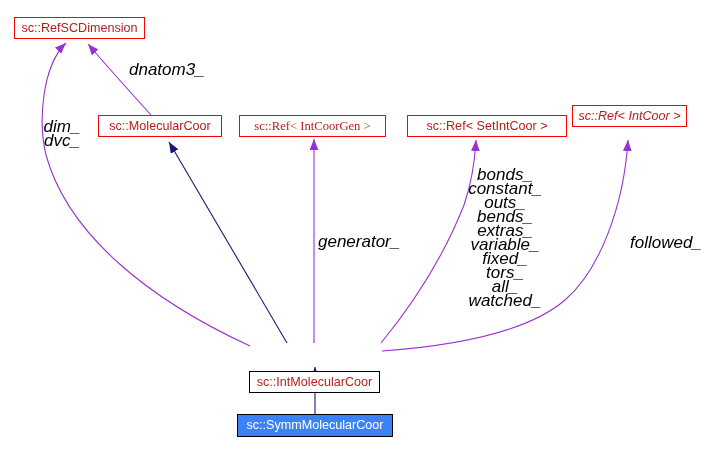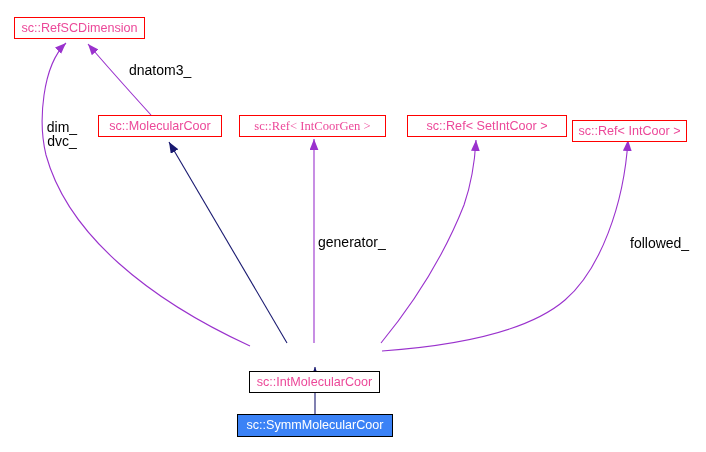--- a/index.html
+++ b/index.html
@@ -20,54 +20,55 @@
     left: 0;
     top: 0;
     width: 706px;
     height: 452px;
   }
   .node {
     position: absolute;
     box-sizing: border-box;
     background: #ffffff;
     border: 1px solid #000000;
-    color: #ec4899;
+    color: #b91c1c;
     font-size: 12.6px;
     line-height: 20px;
     text-align: center;
     white-space: nowrap;
     cursor: pointer;
   }
   .node.linked {
     border-color: #ff0000;
   }
   .node.current {
     background: #3b82f6;
     border-color: #000000;
     color: #ffffff;
     line-height: 21px;
     cursor: default;
   }
   .edge-label {
     position: absolute;
     color: #000000;
-    font-size: 14px;
+    font-size: 17px;
     line-height: 14px;
     white-space: nowrap;
+    font-style: italic;
   }
   .edge-label.centered {
     text-align: center;
     white-space: normal;
   }
   
   #n-refscdim      { left: 14px;  top: 17px;  width: 131px; height: 22px; }
   #n-molcoor       { left: 98px;  top: 115px; width: 124px; height: 22px; text-align: center; }
   #n-refintcoorgen { left: 239px; top: 115px; width: 147px; height: 22px; font-family: Liberation Serif, serif; }
   #n-refsetintcoor { left: 407px; top: 115px; width: 160px; height: 22px; }
-  #n-refintcoor    { left: 572px; top: 120px; width: 115px; height: 22px; }
+  #n-refintcoor    { left: 572px; top: 105px; width: 115px; height: 22px; font-style: italic; }
   #n-intmolcoor    { left: 249px; top: 343px; width: 131px; height: 22px; margin-top: 28px; }
   #n-symmmolcoor   { left: 237px; top: 414px; width: 156px; height: 23px; }
   
   #l-dnatom3   { left: 129px; top: 63px; }
   #l-dimdvc    { left: 40px;  top: 110px; width: 44px; margin-top: 10px; }
   #l-generator { left: 318px; top: 235px; }
   #l-members   { left: 450px; top: 168px; width: 110px; }
   #l-followed  { left: 630px; top: 236px; }
 </style>
 </head>
@@ -111,16 +112,28 @@
 
   <div id="l-dnatom3" class="edge-label">dnatom3_</div>
 
   <div id="l-dimdvc" class="edge-label centered">
     <div>dim_</div>
     <div>dvc_</div>
   </div>
 
   <div id="l-generator" class="edge-label">generator_</div>
 
+  <div id="l-members" class="edge-label centered">
+    <div>bonds_</div>
+    <div>constant_</div>
+    <div>outs_</div>
+    <div>bends_</div>
+    <div>extras_</div>
+    <div>variable_</div>
+    <div>fixed_</div>
+    <div>tors_</div>
+    <div>all_</div>
+    <div>watched_</div>
+  </div>
 
   <div id="l-followed" class="edge-label">followed_</div>
 
 </div>
 
 </body></html>

